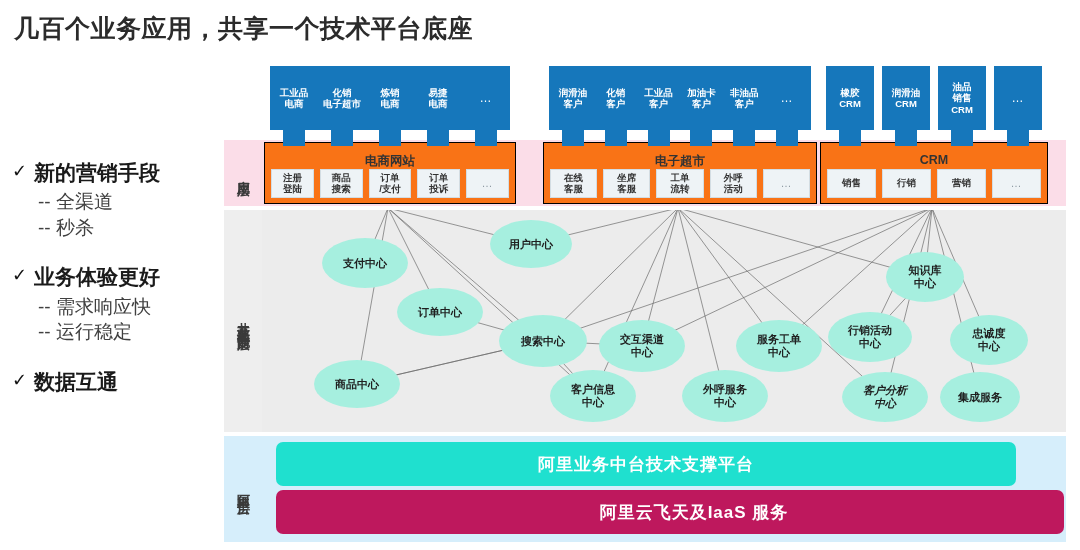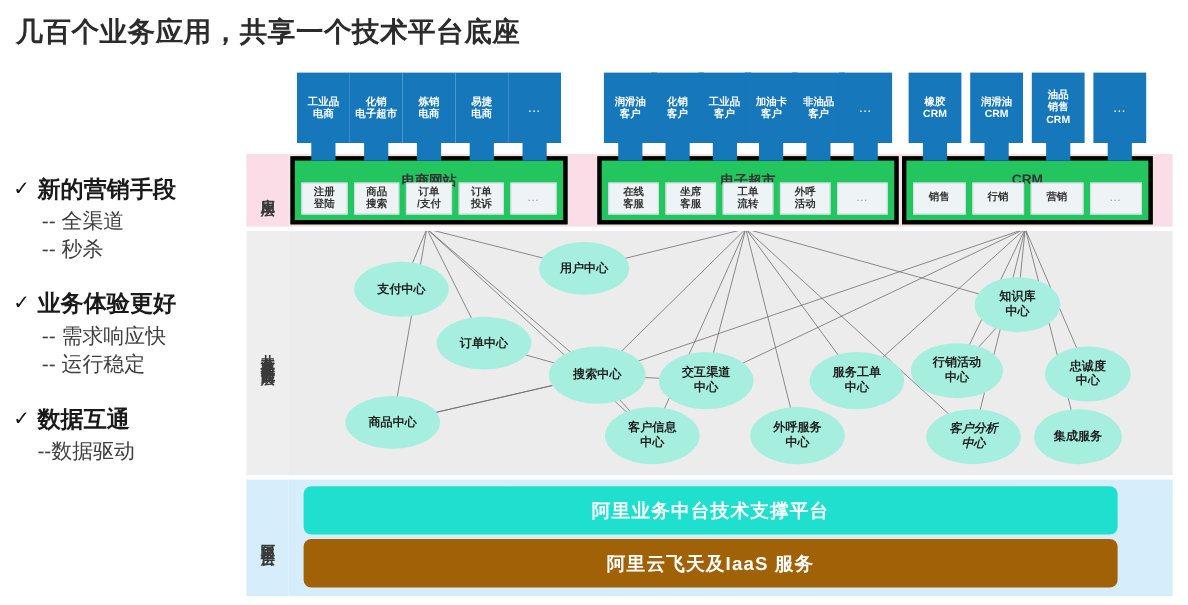--- a/index.html
+++ b/index.html
@@ -50,21 +50,21 @@
   .vlabel.shared{top:144px;height:222px;background:#eeeeee;}
   .vlabel.ali{top:370px;height:106px;background:#d6eefb;}
 
   
   .applayer{
     position:absolute;left:38px;top:74px;width:804px;height:66px;
     background:#fbdde8;
   }
   .apppanel{
     position:absolute;top:76px;height:62px;
-    background:#22c55e;border:4px solid #000000;
+    background:#f97316;border:1px solid #000000;
     box-sizing:border-box;
   }
   .apppanel .ptitle{
     position:absolute;left:0;right:0;top:10px;
     text-align:center;font-size:12.5px;font-weight:700;color:#333;
   }
   .chiprow{
     position:absolute;left:6px;right:6px;bottom:5px;
     display:flex;gap:6px;justify-content:center;
   }
@@ -113,21 +113,21 @@
     position:absolute;left:38px;top:370px;width:804px;height:106px;
     background:#d6eefb;
   }
   .alibar{
     position:absolute;left:52px;width:740px;height:44px;
     border-radius:7px;
     display:flex;align-items:center;justify-content:center;
     color:#ffffff;font-size:17px;font-weight:700;letter-spacing:1px;
   }
   .alibar.mid{top:376px;background:#1fe0cf;}
-  .alibar.bottom{top:424px;background:#a16207;}
+  .alibar.bottom{top:424px;background:#be185d;padding-left:48px;}
 </style>
 </head>
 <body>
 
 <div id="slide">
 
   <div class="title">几百个业务应用，共享一个技术平台底座</div>
 
   <div class="bullets">
       <div class="bgroup">
@@ -144,21 +144,20 @@
           <span>业务体验更好</span>
         </div>
         <div class="bsub">-- 需求响应快</div>
         <div class="bsub">-- 运行稳定</div>
       </div>
       <div class="bgroup">
         <div class="bhead">
           <span class="tick">✓</span>
           <span>数据互通</span>
         </div>
-        <div class="bsub tight">--数据驱动</div>
       </div>
     </div>
 
   <div id="diagram">
 
     <div class="vlabel app">应用层</div>
     <div class="vlabel shared">共享业务服务能力层</div>
     <div class="vlabel ali">阿里平台层</div>
 
     <div class="applayer"></div>

